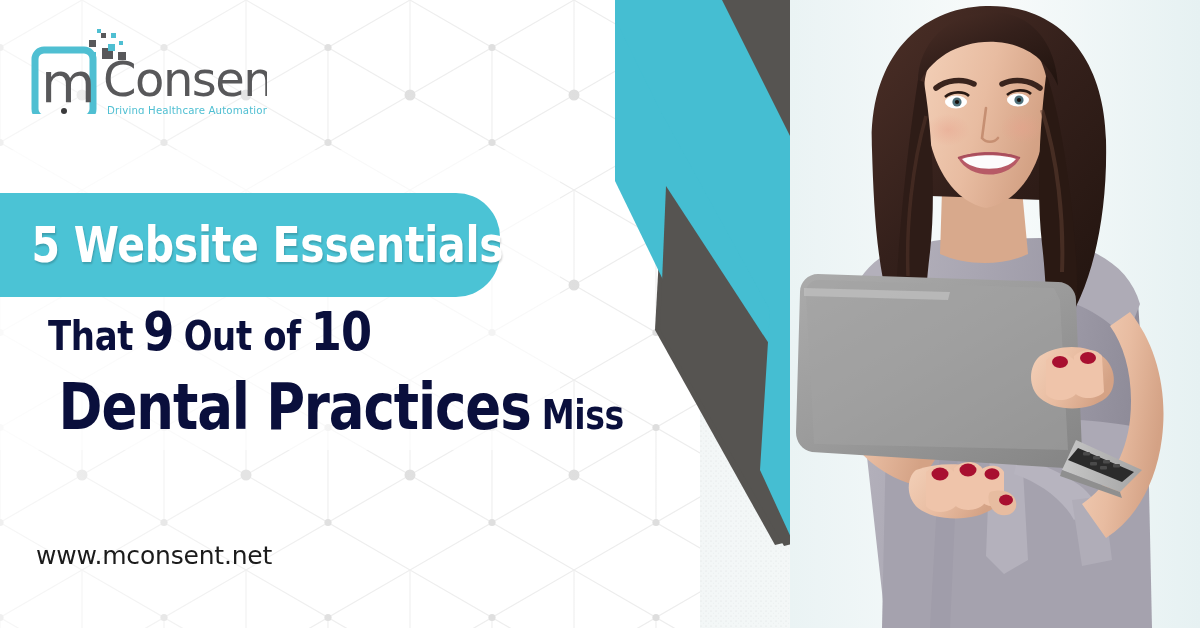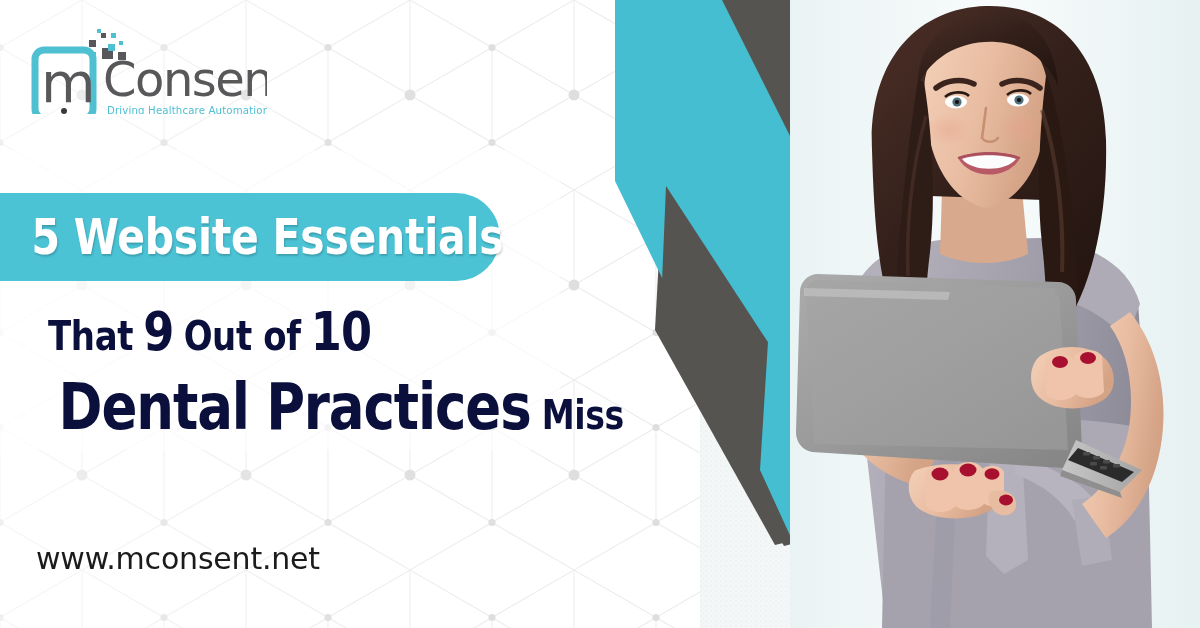--- a/index.html
+++ b/index.html
@@ -48,21 +48,21 @@
     position:absolute;
     left:27px; top:22px;
     width:240px; height:92px;
     z-index:5;
   }
 
   
   #pill {
     position:absolute;
     left:0; top:193px;
-    width:500px; height:88px;
+    width:500px; height:104px;
     background:#4BC3D5;
     border-radius:0 44px 44px 0;
     z-index:4;
     display:flex;
     align-items:center;
   }
   #pill .pill-text {
     font-family:"DejaVu Sans Condensed","Liberation Sans Narrow","Liberation Sans", sans-serif;
     font-weight:bold;
     font-size:49px;
@@ -110,21 +110,21 @@
   #line3 .big  { font-size:64px; letter-spacing:-1.2px; }
   #line3 .mid  { font-size:40px; letter-spacing:-0.4px; }
   #line3 .sp   { display:inline-block; width:12px; }
 
   
   #url {
     position:absolute;
     left:36px; top:541px;
     z-index:4;
     font-family:"DejaVu Sans","Liberation Sans", sans-serif;
-    font-size:30px;
+    font-size:25px;
     font-weight:400;
     color:#1b1b1b;
     letter-spacing:-0.2px;
   }
 </style>
 </head>
 <body>
 
 <div id="banner">
 

